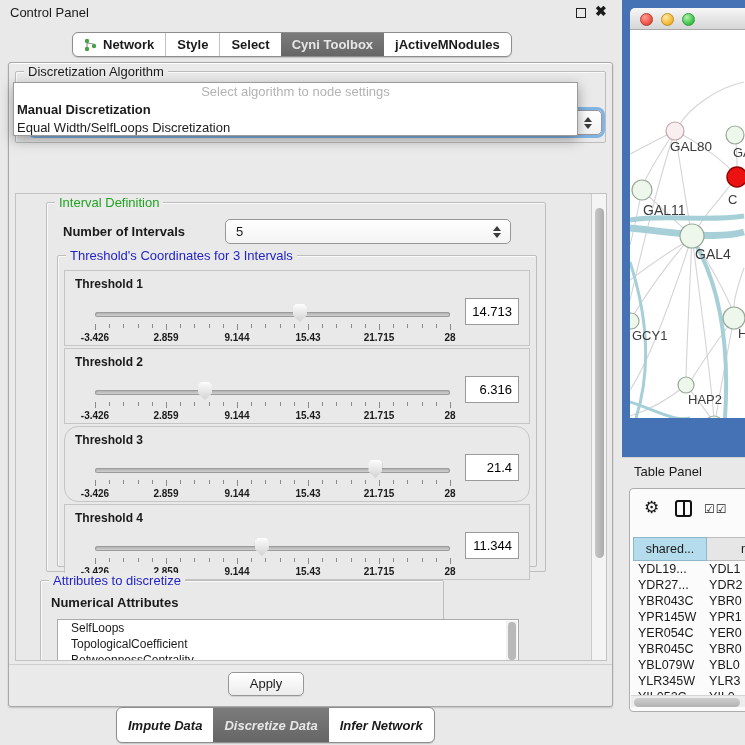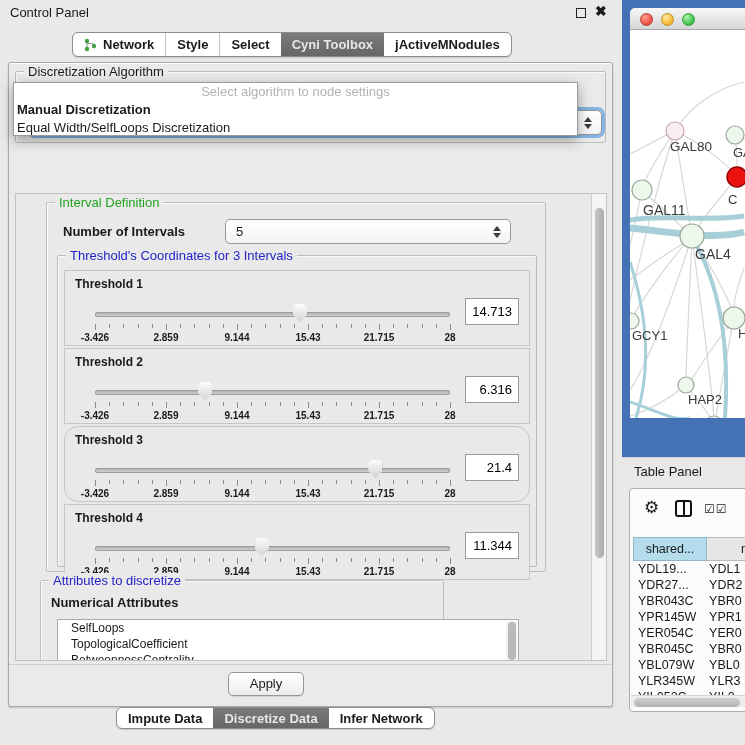--- a/index.html
+++ b/index.html
@@ -15,21 +15,21 @@
   #cp-close { left:595px; top:3px; font-size:14px; font-weight:bold; }
 
   .tabstrip { display:flex; background:#fff; border:1px solid #8d8d8d; border-radius:6px;
     overflow:hidden; height:25px; align-items:stretch; box-shadow:0 1px 1px rgba(0,0,0,.15); }
   .tab { display:flex; align-items:center; padding:0 11px; font-size:13px; font-weight:bold;
     border-left:1px solid #c3c3c3; white-space:nowrap; }
   .tab:first-child { border-left:none; }
   .tab.sel { background:linear-gradient(#7b7b7b,#666); color:#e7e7e7; border-left:none; }
   .tab.sel + .tab { border-left:none; }
   #top-tabs { left:72px; top:32px; }
-  #bottom-tabs { left:116px; top:707px; height:22px; }
+  #bottom-tabs { left:116px; top:707px; height:36px;font-style:italic; }
   #net-tab-icon { width:13px; height:14px; margin-right:6px; }
 
   #outer-panel { left:8px; top:62px; width:605px; height:645px; background:#eaeaea;
     border:1px solid #a8a8a8; border-radius:3px; box-shadow:inset 0 1px 0 #fff,0 1px 2px rgba(0,0,0,.18); }
 
   .group { position:absolute; border:1px solid #bdbdbd; border-radius:2px;
     box-shadow:inset 1px 1px 0 rgba(255,255,255,.75); }
   .gtitle { position:absolute; top:-8px; left:8px; background:#eaeaea; padding:0 4px;
     font-size:13px; line-height:15px; white-space:nowrap; }
   .gtitle.green { color:#21a321; }

